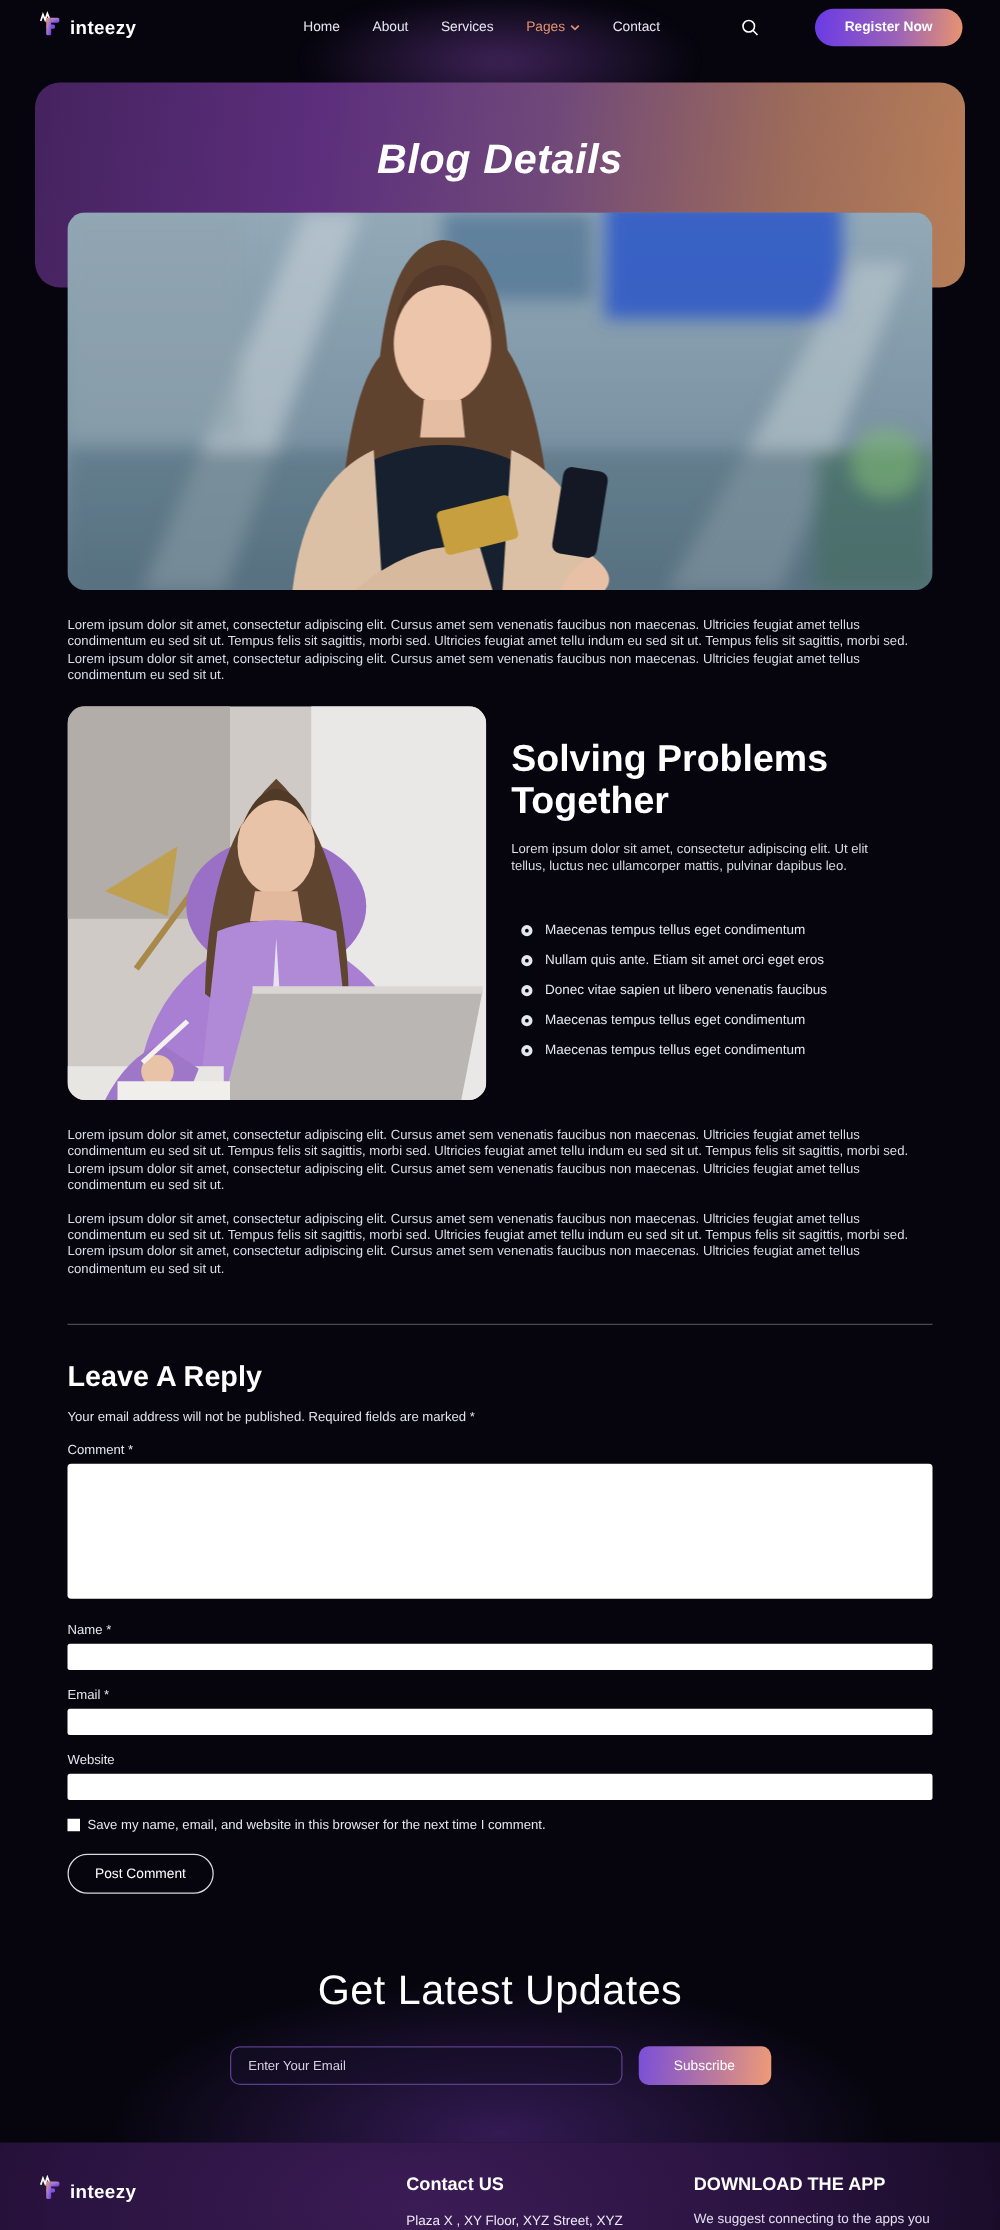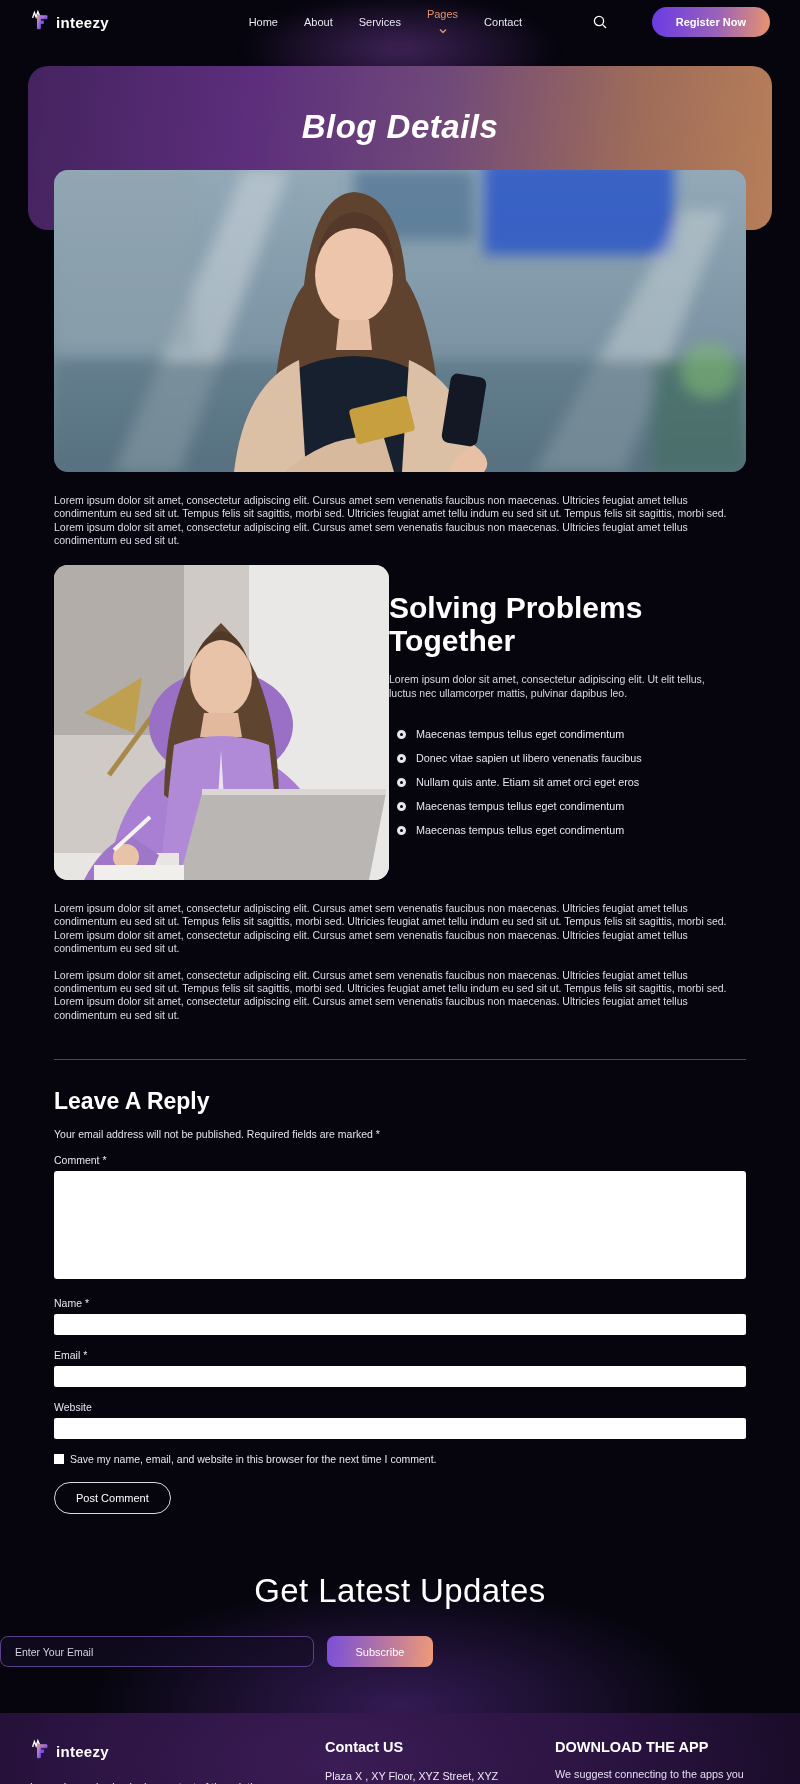--- a/index.html
+++ b/index.html
@@ -6,68 +6,68 @@
   html,body { background:#06050e; }
   body { width:800px; font-family:"Liberation Sans", sans-serif; color:#dfe0ea; overflow-x:hidden; }
   .page { width:800px; min-height:1784px; display:flex; flex-direction:column; }
 
   
   .topbar { height:44px; display:flex; align-items:center; padding:0 30px; justify-content:space-between; position:relative; z-index:5; }
   .logo { display:flex; align-items:center; gap:5px; cursor:pointer; }
   .logo-text { color:#fff; font-size:15px; font-weight:bold; letter-spacing:.3px; }
   .menu { display:flex; align-items:center; gap:26px; margin-left:70px; }
   .menu a { color:#e8e7f1; text-decoration:none; font-size:11px; cursor:pointer; display:flex; align-items:center; gap:4px; }
-  .menu a.active { color:#e0926c;flex-direction:column; }
+  .menu a.active { color:#e0926c; }
   .nav-right { display:flex; align-items:center; gap:44px; }
   .search-btn { background:none; border:none; cursor:pointer; display:flex; }
   .register-btn { border:none; cursor:pointer; color:#fff; font-size:11px; font-weight:bold;
     padding:9px 24px; border-radius:17px;
     background:linear-gradient(95deg,#6a3ae6 0%,#9a62b8 55%,#e8946e 100%); }
 
   
   .hero-wrap { position:relative; }
   .hero-wrap::before { content:""; position:absolute; left:30%; top:-50px; width:320px; height:110px;
     background:radial-gradient(ellipse at center, rgba(130,70,175,.45), transparent 70%); filter:blur(6px); }
   .hero { margin:22px 28px 0; height:164px; border-radius:20px; position:relative;
     background:linear-gradient(97deg,#45235f 0%,#5c2e7c 30%,#70497a 55%,#9d6b5a 80%,#b77e58 100%); }
   .hero h1 { text-align:center; padding-top:42px; font-size:33px; font-weight:bold; color:#fff; letter-spacing:.5px;font-style:italic; }
 
   
   .content { width:692px; margin:-60px auto 0; position:relative; z-index:2; }
   .main-image { width:692px; height:302px; border-radius:14px; overflow:hidden; display:block; }
   .para { margin-top:22px; font-size:10.5px; line-height:1.28; color:#dcdde8; }
   .para + .para { margin-top:13px; }
 
-  .two-col { display:flex; margin-top:17px; }
+  .two-col { display:flex; gap:20px; margin-top:17px; }
   .side-image { width:335px; height:315px; border-radius:14px; overflow:hidden; flex-shrink:0; display:block; }
   .solving { flex:1; padding-top:26px; }
   .solving h2 { font-size:30px; line-height:1.12; font-weight:bold; color:#fff; }
   .solving .intro { margin-top:14px; font-size:10.5px; line-height:1.35; color:#d9dae5; width:92%; }
-  .bullets { list-style:none; margin-top:22px; }
+  .bullets { list-style:none; margin-top:32px; }
   .bullets li { display:flex; align-items:center; gap:10px; font-size:10.8px; color:#e6e7f0; padding:6px 0 6px 8px; }
   .dot { width:9px; height:9px; border-radius:50%; border:3px solid #e4e7ee; background:transparent; flex-shrink:0; }
 
   .divider { border:none; border-top:1px solid rgba(255,255,255,.28); margin-top:37px; }
 
   
   .reply h3 { margin-top:28px; font-size:23px; font-weight:bold; color:#fff; }
   .reply .note { margin-top:13px; font-size:10.5px; color:#e2e2ec; }
   .field-label { display:block; font-size:10.5px; color:#e6e6ef; margin-top:14px; margin-bottom:5px; }
   .reply textarea { width:692px; height:108px; background:#fff; border:none; border-radius:3px; resize:none; padding:8px; font-size:12px; font-family:"Liberation Sans",sans-serif; }
   .reply input[type=text], .reply input[type=email] { width:692px; height:21px; background:#fff; border:none; border-radius:2px; padding:0 8px; font-size:12px; }
   .check-row { display:flex; align-items:center; gap:6px; margin-top:14px; font-size:10.5px; color:#e6e6ef; cursor:pointer; }
   .check-row input { appearance:none; -webkit-appearance:none; width:10px; height:10px; background:#fff; border:none; cursor:pointer; flex-shrink:0; }
   .post-btn { margin-top:17px; background:transparent; border:1px solid #d8d8e2; color:#fff; font-size:11px;
     padding:9px 21px; border-radius:17px; cursor:pointer; font-family:"Liberation Sans",sans-serif; }
 
   
   .newsletter { margin-top:58px; text-align:center; position:relative; padding-bottom:46px;
     background:radial-gradient(ellipse 430px 170px at 50% 95%, rgba(88,44,140,.55), transparent 72%); }
   .newsletter h2 { font-size:33px; font-weight:normal; color:#fff; letter-spacing:.4px; }
-  .sub-row { margin-top:26px; display:flex; justify-content:flex-start; gap:13px; }
+  .sub-row { margin-top:26px; display:flex; justify-content:center; gap:13px; }
   .sub-input { width:314px; height:31px; background:rgba(22,14,40,.55); border:1px solid #5a3f8a; border-radius:8px;
     color:#e8e5f2; font-size:10.5px; padding:0 14px; font-family:"Liberation Sans",sans-serif; }
   .sub-input::placeholder { color:#d5cfe2; }
   .sub-btn { width:106px; height:31px; border:none; border-radius:8px; color:#fff; font-size:11px; cursor:pointer;
     background:linear-gradient(95deg,#7a4fd8 0%,#b777a0 55%,#ef9b76 100%); }
 
   
   footer { margin-top:auto;
     background:radial-gradient(ellipse 520px 260px at 42% 45%, #3b1c55 0%, #2a1340 55%, #150a22 100%); }
   .foot-cols { display:flex; padding:26px 30px 14px; gap:30px; }
@@ -206,25 +206,25 @@
       <div class="solving">
         <h2>Solving Problems Together</h2>
         <p class="intro">Lorem ipsum dolor sit amet, consectetur adipiscing elit. Ut elit tellus, luctus nec ullamcorper mattis, pulvinar dapibus leo.</p>
         <ul class="bullets">
           <li>
               <span class="dot"></span>
               <span>Maecenas tempus tellus eget condimentum</span>
             </li>
           <li>
               <span class="dot"></span>
+              <span>Nullam quis ante. Etiam sit amet orci eget eros</span>
+            </li>
+          <li>
+              <span class="dot"></span>
               <span>Donec vitae sapien ut libero venenatis faucibus</span>
-            </li>
-          <li>
-              <span class="dot"></span>
-              <span>Nullam quis ante. Etiam sit amet orci eget eros</span>
             </li>
           <li>
               <span class="dot"></span>
               <span>Maecenas tempus tellus eget condimentum</span>
             </li>
           <li>
               <span class="dot"></span>
               <span>Maecenas tempus tellus eget condimentum</span>
             </li>
         </ul>

